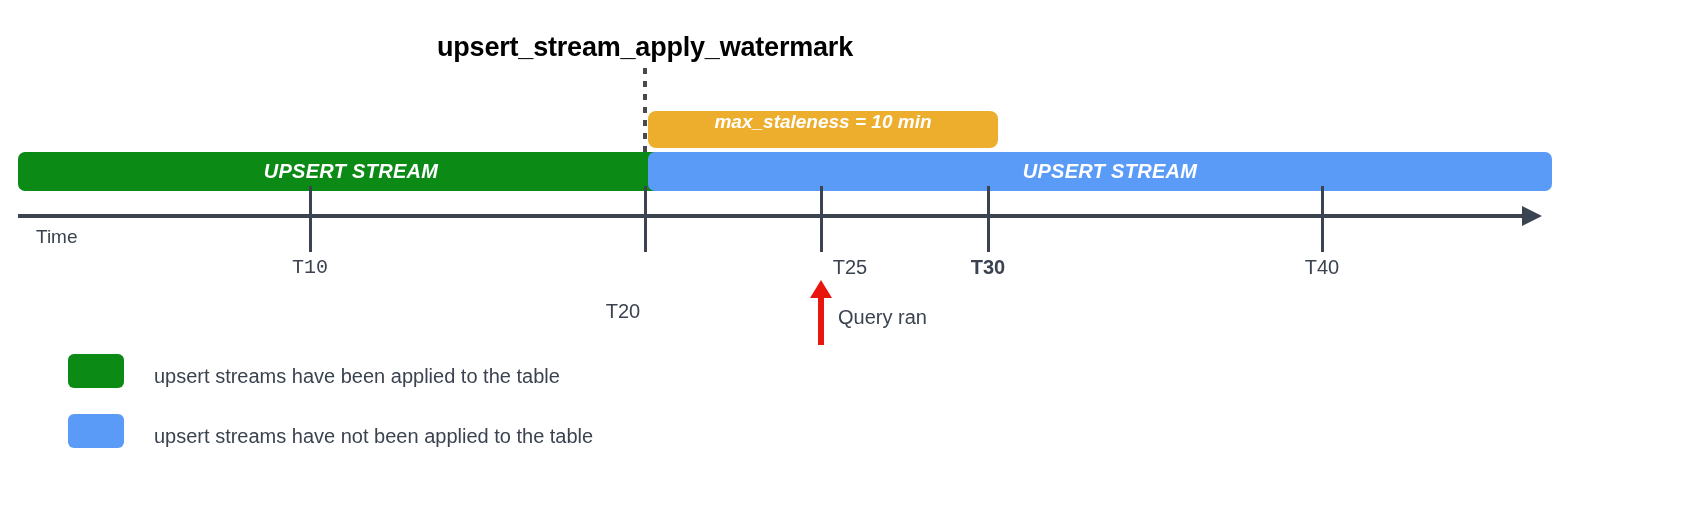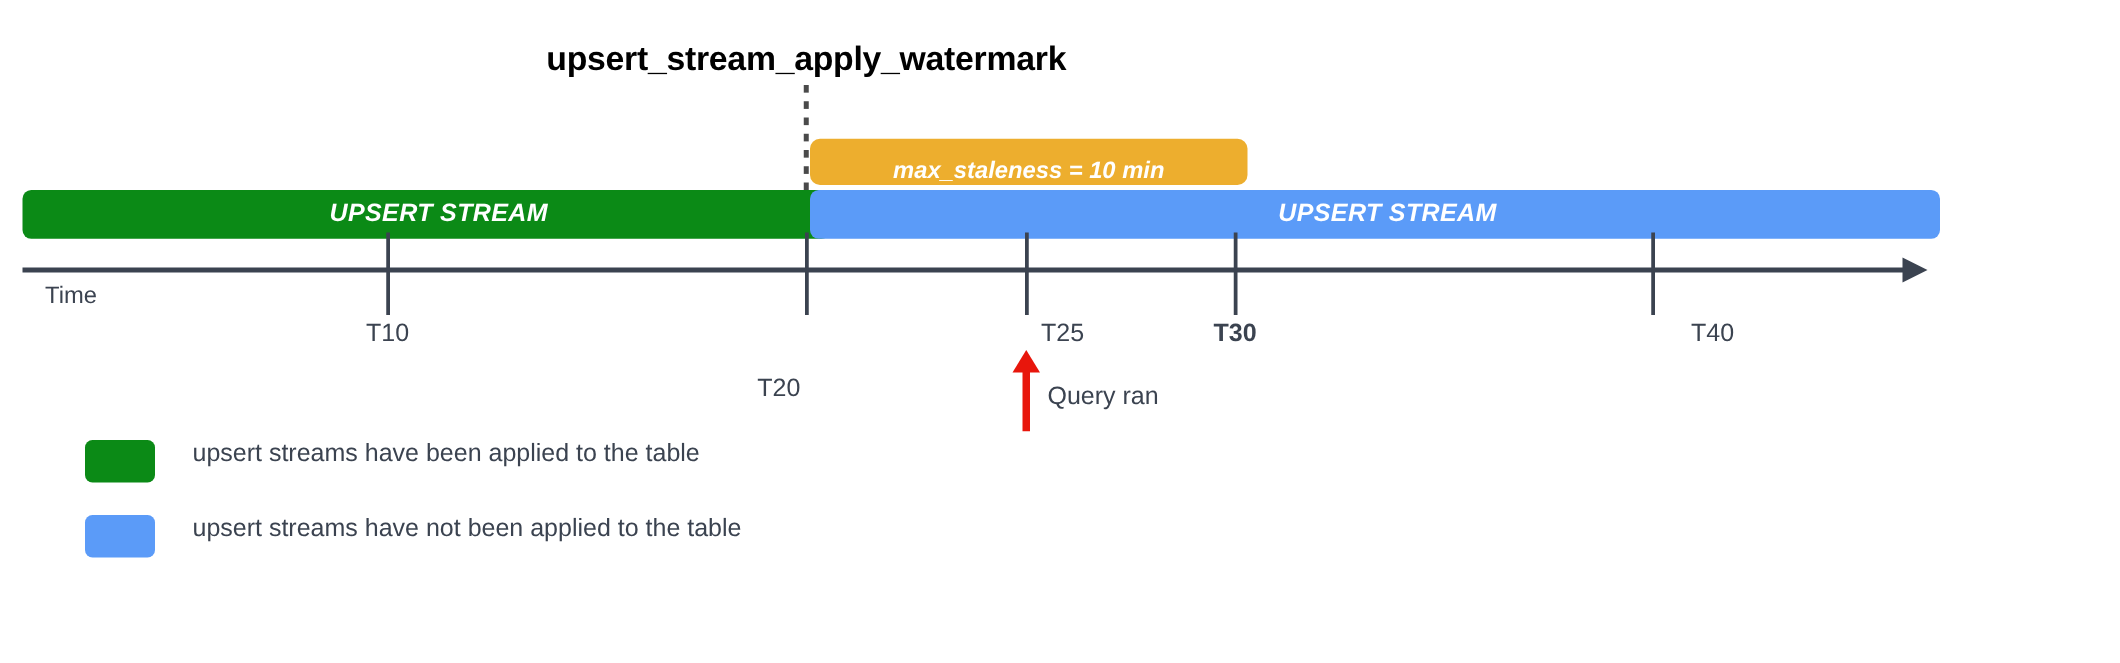--- a/index.html
+++ b/index.html
@@ -53,21 +53,21 @@
   
   .staleness-bar {
     position: absolute;
     left: 648px;
     top: 111px;
     width: 350px;
     height: 37px;
     background: #edae2e;
     border-radius: 8px;
     display: flex;
-    align-items: flex-end;
+    align-items: flex-start;
     justify-content: center;
   }
   .staleness-bar .label {
     font-size: 19px;
     font-weight: bold;
     font-style: italic;
     color: #ffffff;
     white-space: nowrap;
   }
 
@@ -175,21 +175,21 @@
   }
 
   
   .legend {
     position: absolute;
     left: 68px;
     top: 352px;
   }
   .legend-row {
     display: flex;
-    align-items: flex-start;
+    align-items: flex-end;
     height: 36px;
     margin-bottom: 24px;
   }
   .legend-swatch {
     width: 56px;
     height: 34px;
     border-radius: 6px;
     flex: 0 0 auto;
   }
   .legend-text {
@@ -219,29 +219,29 @@
   <div class="stream-bar" id="bar-not-applied">
     <span class="label">UPSERT STREAM</span>
   </div>
 
   <div class="axis-line"></div>
   <div class="axis-arrow"></div>
   <div class="axis-label-time">Time</div>
 
   <div id="ticks">
       <div class="tick" style="left: 309px;"></div>
-      <div class="tick-label" style="left: 310px;">T10</div>
+      <div class="tick-label" style="left: 310px; font-family: Liberation Mono, monospace;">T10</div>
       <div class="tick" style="left: 644px;"></div>
       <div class="tick-label" style="left: 623px; margin-top: 44px;">T20</div>
       <div class="tick" style="left: 820px;"></div>
       <div class="tick-label" style="left: 850px;">T25</div>
       <div class="tick" style="left: 987px;"></div>
       <div class="tick-label" style="left: 988px; font-weight: bold;">T30</div>
       <div class="tick" style="left: 1321px;"></div>
-      <div class="tick-label" style="left: 1370px;">T40</div>
+      <div class="tick-label" style="left: 1322px;">T40</div>
     </div>
 
   <div class="query-arrow-shaft"></div>
   <div class="query-arrow-head"></div>
   <div class="query-label">Query ran</div>
 
   <div class="legend" id="legend">
       <div class="legend-row">
         <div class="legend-swatch" style="background: rgb(11, 138, 22);"></div>
         <div class="legend-text">upsert streams have been applied to the table</div>

